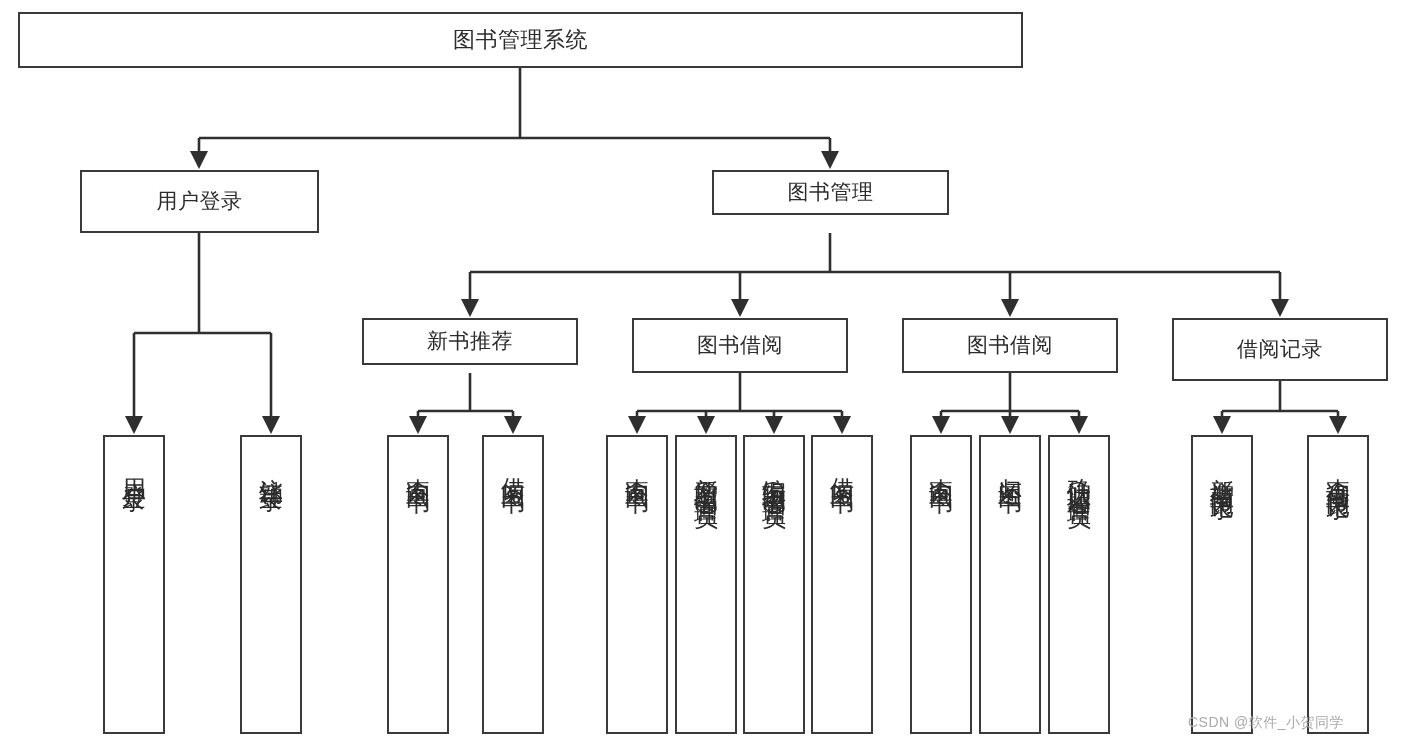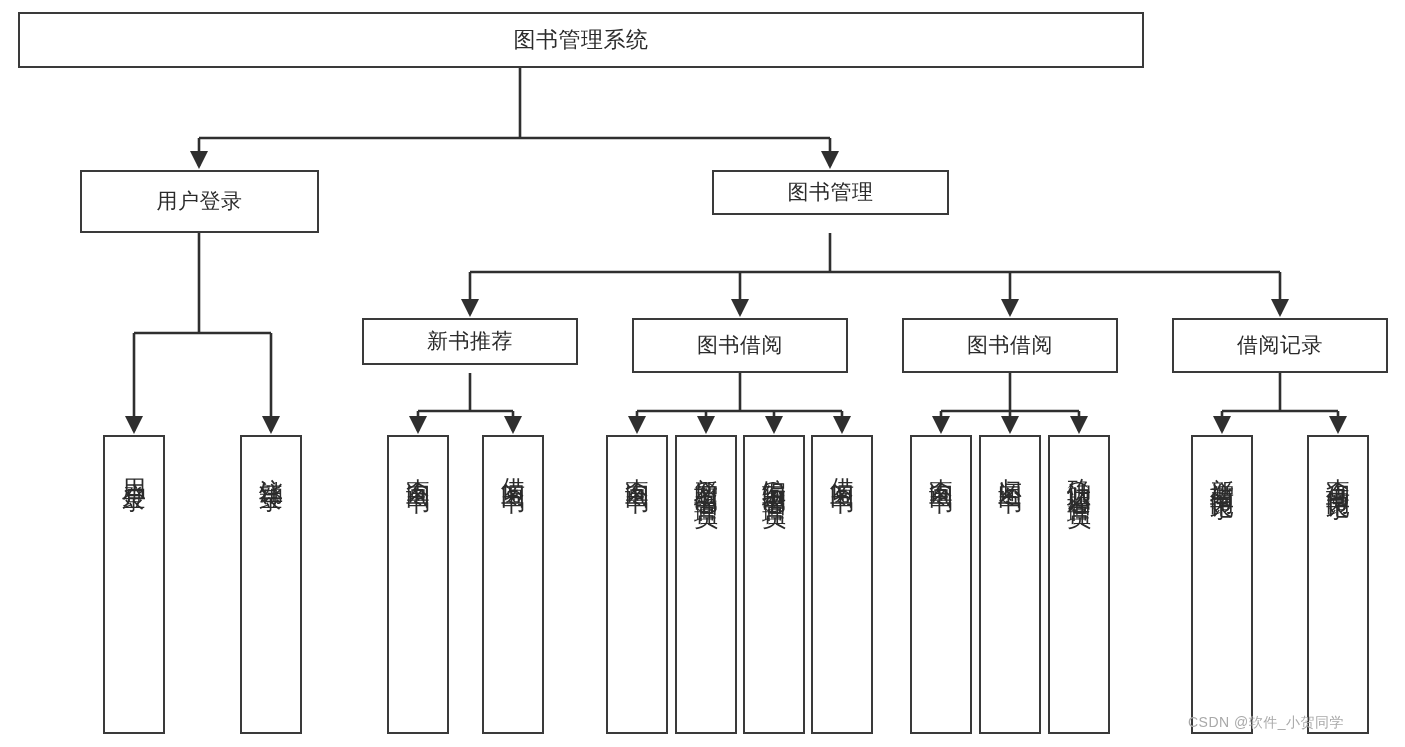--- a/index.html
+++ b/index.html
@@ -111,41 +111,41 @@
       <path d="M 1010 411 L 1010 431" marker-end="url(#arrow)"></path>
       <path d="M 1079 411 L 1079 431" marker-end="url(#arrow)"></path>
 
       <path d="M 1280 373 L 1280 411"></path>
       <path d="M 1222 411 L 1338 411"></path>
       <path d="M 1222 411 L 1222 431" marker-end="url(#arrow)"></path>
       <path d="M 1338 411 L 1338 431" marker-end="url(#arrow)"></path>
     </g>
   </svg>
 
-  <div class="node horiz root" style="left:18px; top:12px; width:1126px; height:56px;">
+  <div class="node horiz root" style="left:18px; top:12px; width:1005px; height:56px;">
     <span class="label">图书管理系统</span>
   </div>
 
   <div class="node horiz" style="left:80px; top:170px; width:239px; height:63px;">
     <span class="label">用户登录</span>
   </div>
   <div class="node horiz" style="left:712px; top:170px; width:237px; height:45px;">
     <span class="label">图书管理</span>
   </div>
 
   <div class="node horiz" style="left:362px; top:318px; width:216px; height:47px;">
     <span class="label">新书推荐</span>
   </div>
   <div class="node horiz" style="left:632px; top:318px; width:216px; height:55px;">
     <span class="label">图书借阅</span>
   </div>
   <div class="node horiz" style="left:902px; top:318px; width:216px; height:55px;">
     <span class="label">图书借阅</span>
   </div>
-  <div class="node horiz" style="left:1172px; top:318px; width:216px; height:55px;">
+  <div class="node horiz" style="left:1172px; top:318px; width:216px; height:63px;">
     <span class="label">借阅记录</span>
   </div>
 
   <div class="node vert" style="left:103px; top:435px; width:62px; height:299px;">
     <span class="label">用户登录</span>
   </div>
   <div class="node vert" style="left:240px; top:435px; width:62px; height:299px;">
     <span class="label">注销登录</span>
   </div>
 

